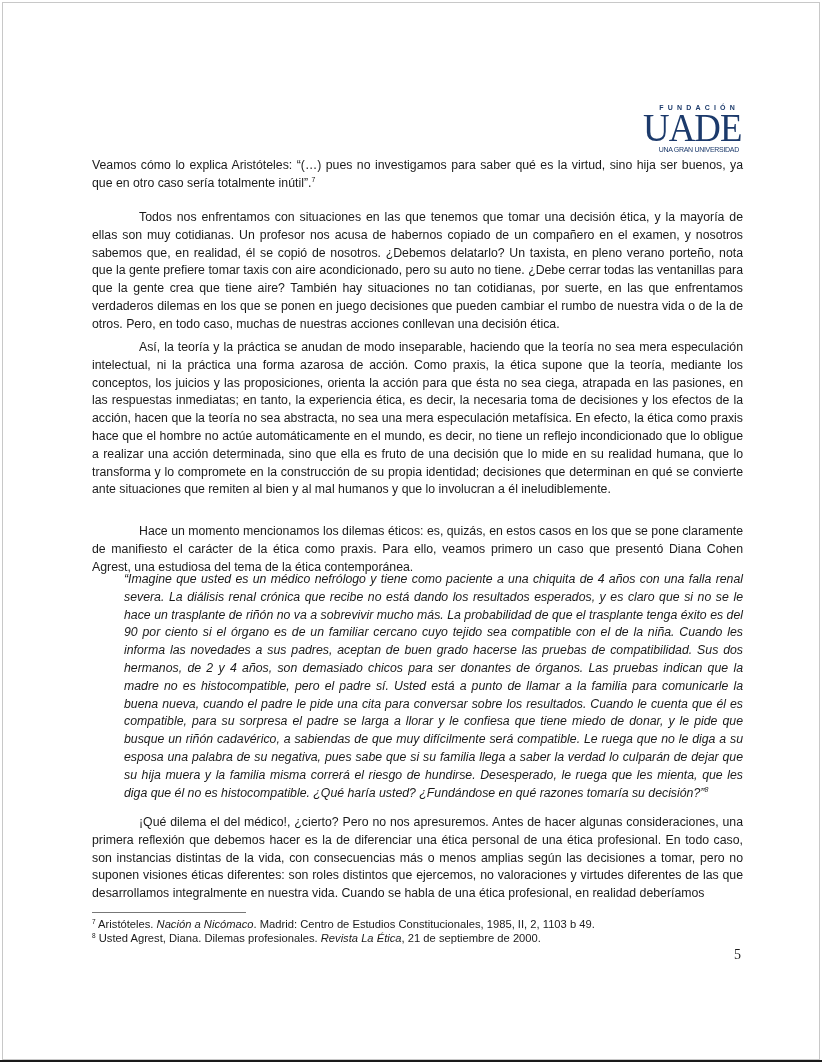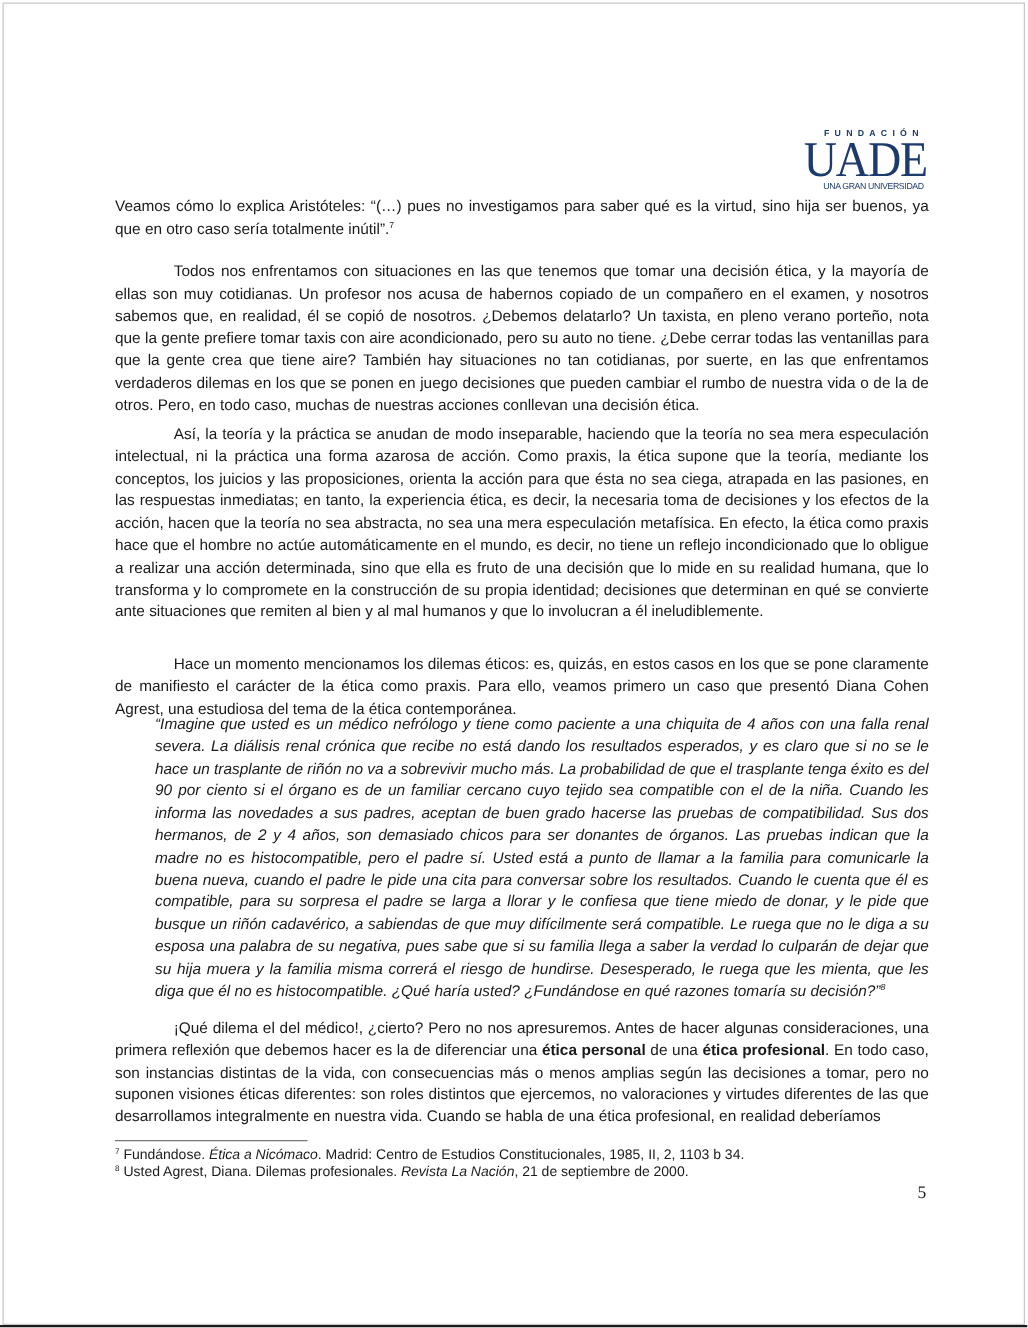--- a/index.html
+++ b/index.html
@@ -116,21 +116,21 @@
       vertical-align: 4px;
     }
     .page-number {
       position: absolute;
       left: 731px;
       top: 944px;
       font-family: "Liberation Serif", serif;
       font-size: 14px;
       color: #1a1a1a;
     }
-    b { font-weight: bold; }
+    b { font-weight: normal; }
     i { font-style: italic; }
   </style>
 </head>
 <body>
 
 <div class="page">
 
   <div class="logo">
     <div class="fund">FUNDACIÓN</div>
     <div class="uade">UADE</div>
@@ -144,20 +144,20 @@
   <p class="body-text indent" style="top:336px;">Así, la teoría y la práctica se anudan de modo inseparable, haciendo que la teoría no sea mera especulación intelectual, ni la práctica una forma azarosa de acción. Como praxis, la ética supone que la teoría, mediante los conceptos, los juicios y las proposiciones, orienta la acción para que ésta no sea ciega, atrapada en las pasiones, en las respuestas inmediatas; en tanto, la experiencia ética, es decir, la necesaria toma de decisiones y los efectos de la acción, hacen que la teoría no sea abstracta, no sea una mera especulación metafísica. En efecto, la ética como praxis hace que el hombre no actúe automáticamente en el mundo, es decir, no tiene un reflejo incondicionado que lo obligue a realizar una acción determinada, sino que ella es fruto de una decisión que lo mide en su realidad humana, que lo transforma y lo compromete en la construcción de su propia identidad; decisiones que determinan en qué se convierte ante situaciones que remiten al bien y al mal humanos y que lo involucran a él ineludiblemente.</p>
 
   <p class="body-text indent" style="top:520px;">Hace un momento mencionamos los dilemas éticos: es, quizás, en estos casos en los que se pone claramente de manifiesto el carácter de la ética como praxis. Para ello, veamos primero un caso que presentó Diana Cohen Agrest, una estudiosa del tema de la ética contemporánea.</p>
 
   <p class="quote" style="top:568px;"><span>“Imagine que usted es un médico nefrólogo y tiene como paciente a una chiquita de 4 años con una falla renal severa. La diálisis renal crónica que recibe no está dando los resultados esperados, y es claro que si no se le hace un trasplante de riñón no va a sobrevivir mucho más. La probabilidad de que el trasplante tenga éxito es del 90 por ciento si el órgano es de un familiar cercano cuyo tejido sea compatible con el de la niña. Cuando les informa las novedades a sus padres, aceptan de buen grado hacerse las pruebas de compatibilidad. Sus dos hermanos, de 2 y 4 años, son demasiado chicos para ser donantes de órganos. Las pruebas indican que la madre no es histocompatible, pero el padre sí. Usted está a punto de llamar a la familia para comunicarle la buena nueva, cuando el padre le pide una cita para conversar sobre los resultados. Cuando le cuenta que él es compatible, para su sorpresa el padre se larga a llorar y le confiesa que tiene miedo de donar, y le pide que busque un riñón cadavérico, a sabiendas de que muy difícilmente será compatible. Le ruega que no le diga a su esposa una palabra de su negativa, pues sabe que si su familia llega a saber la verdad lo culparán de dejar que su hija muera y la familia misma correrá el riesgo de hundirse. Desesperado, le ruega que les mienta, que les diga que él no es histocompatible. ¿Qué haría usted? ¿Fundándose en qué razones tomaría su decisión?”</span><sup>8</sup></p>
 
   <p class="body-text indent" style="top:811px;"><span>¡Qué dilema el del médico!, ¿cierto? Pero no nos apresuremos. Antes de hacer algunas consideraciones, una primera reflexión que debemos hacer es la de diferenciar una </span><b>ética personal</b><span> de una </span><b>ética profesional</b><span>. En todo caso, son instancias distintas de la vida, con consecuencias más o menos amplias según las decisiones a tomar, pero no suponen visiones éticas diferentes: son roles distintos que ejercemos, no valoraciones y virtudes diferentes de las que desarrollamos integralmente en nuestra vida. Cuando se habla de una ética profesional, en realidad deberíamos</span></p>
 
   <div class="footnote-rule"></div>
 
-  <p class="footnote" style="top:914px;"><sup>7</sup><span> Fundándose. </span><i>Ética a Nicómaco</i><span>. Madrid: Centro de Estudios Constitucionales, 1985, II, 2, 1103 b 34.</span></p>
+  <p class="footnote" style="top:914px;"><sup>7</sup><span> Aristóteles. </span><i>Nación a Nicómaco</i><span>. Madrid: Centro de Estudios Constitucionales, 1985, II, 2, 1103 b 49.</span></p>
 
-  <p class="footnote" style="top:928px;"><sup>8</sup><span> Usted Agrest, Diana. Dilemas profesionales. </span><i>Revista La Nación</i><span>, 21 de septiembre de 2000.</span></p>
+  <p class="footnote" style="top:928px;"><sup>8</sup><span> Usted Agrest, Diana. Dilemas profesionales. </span><i>Revista La Ética</i><span>, 21 de septiembre de 2000.</span></p>
 
   <div class="page-number">5</div>
 </div>
 
 <div class="bottom-bar"></div>
 
 </body></html>

